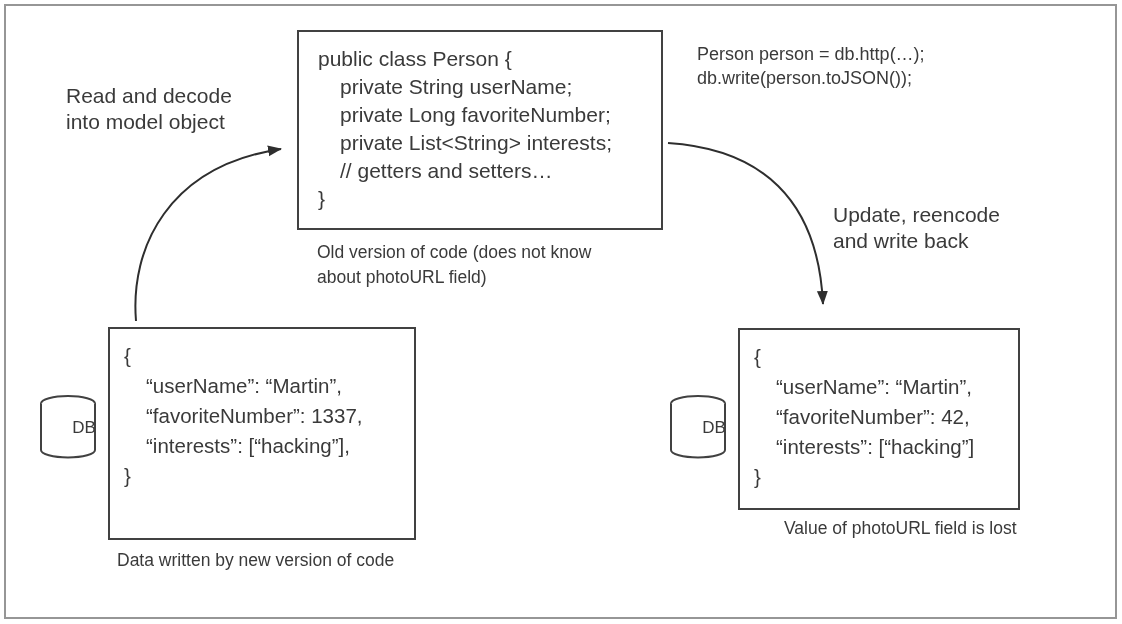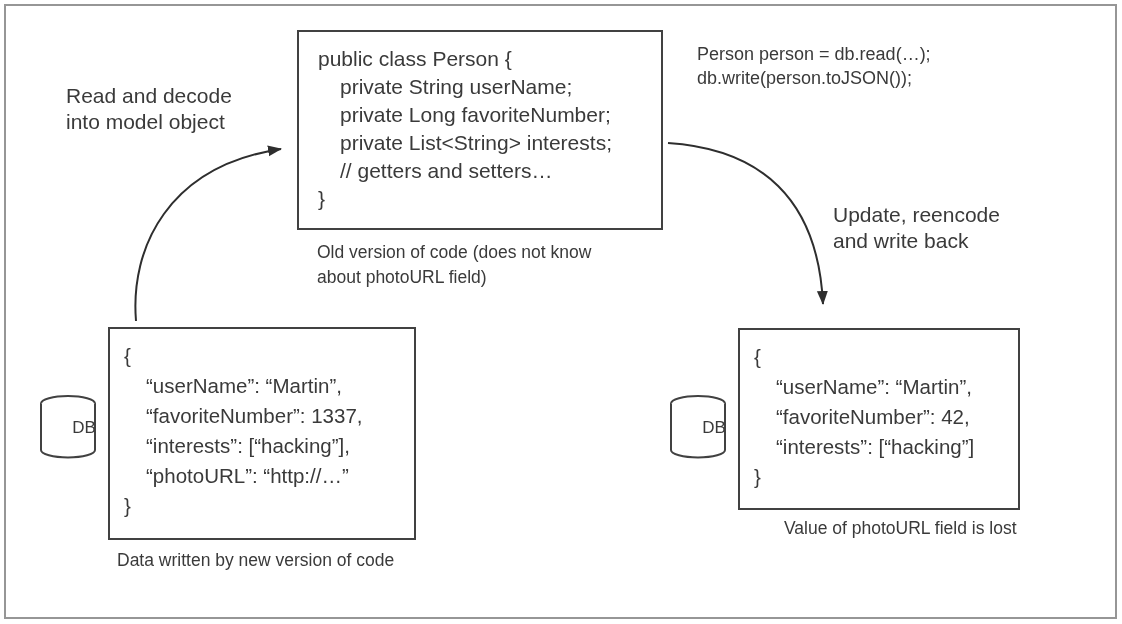--- a/index.html
+++ b/index.html
@@ -136,38 +136,37 @@
     <div class="code-line indent">// getters and setters…</div>
     <div class="code-line">}</div>
   </div>
 
   <div id="person-caption">
     <div class="caption-line">Old version of code (does not know</div>
     <div class="caption-line">about photoURL field)</div>
   </div>
 
   <div id="update-code">
-    <div class="code-line">Person person = db.read(…);</div>
+    <div class="code-line">Person person = db.http(…);</div>
     <div class="code-line">db.write(person.toJSON());</div>
   </div>
 
   <div id="db-old" class="db">
     <svg width="58" height="66" viewBox="0 0 58 66">
       <ellipse cx="29" cy="9.5" rx="27" ry="7.5" fill="#ffffff" stroke="#414141" stroke-width="2"></ellipse>
       <path d="M2,9.5 L2,56 A27,7.5 0 0 0 56,56 L56,9.5" fill="#ffffff" stroke="#414141" stroke-width="2"></path>
     </svg>
     <span class="db-label">DB</span>
   </div>
 
   <div id="json-old" class="box json-box">
     <div class="json-line">{</div>
     <div class="json-line indent">“userName”: “Martin”,</div>
     <div class="json-line indent">“favoriteNumber”: 1337,</div>
     <div class="json-line indent">“interests”: [“hacking”],</div>
-    <div class="json-line indent">“photoURL”: “http://…”</div>
     <div class="json-line">}</div>
   </div>
 
   <div id="json-old-caption">
     <div class="caption-line">Data written by new version of code</div>
   </div>
 
   <div id="db-new" class="db">
     <svg width="58" height="66" viewBox="0 0 58 66">
       <ellipse cx="29" cy="9.5" rx="27" ry="7.5" fill="#ffffff" stroke="#414141" stroke-width="2"></ellipse>

